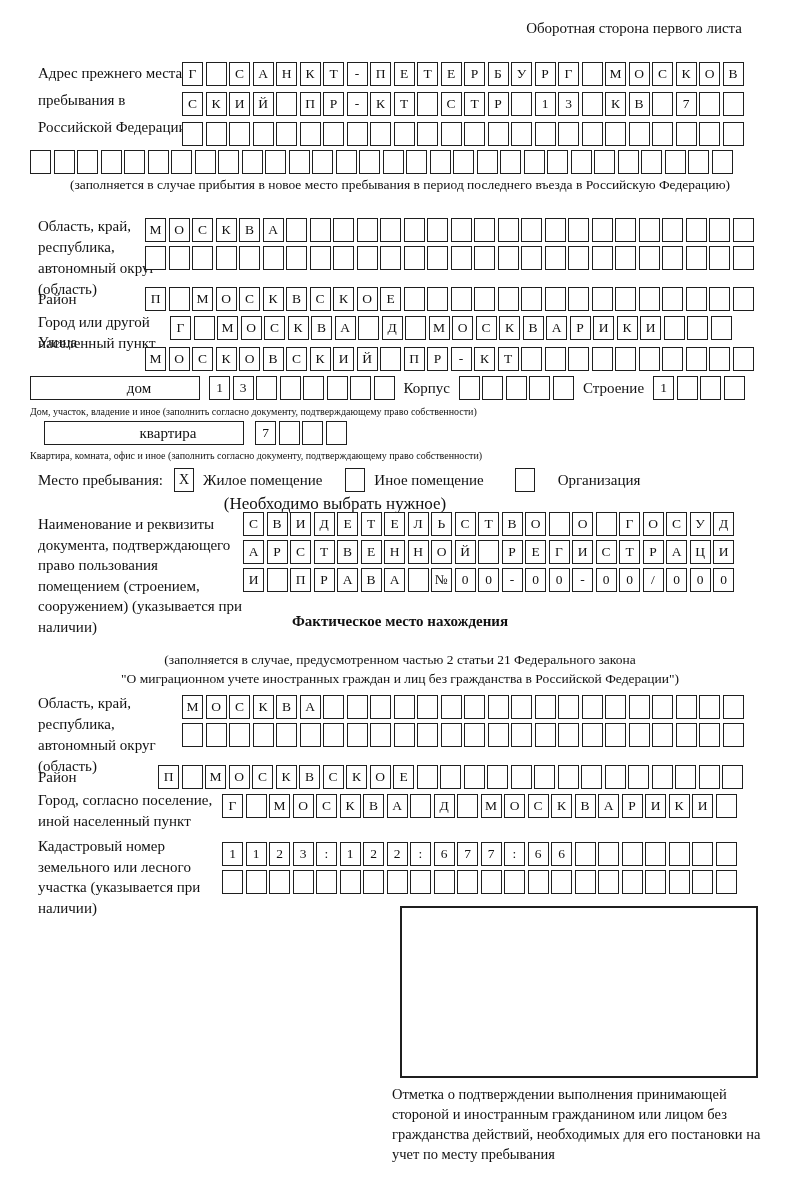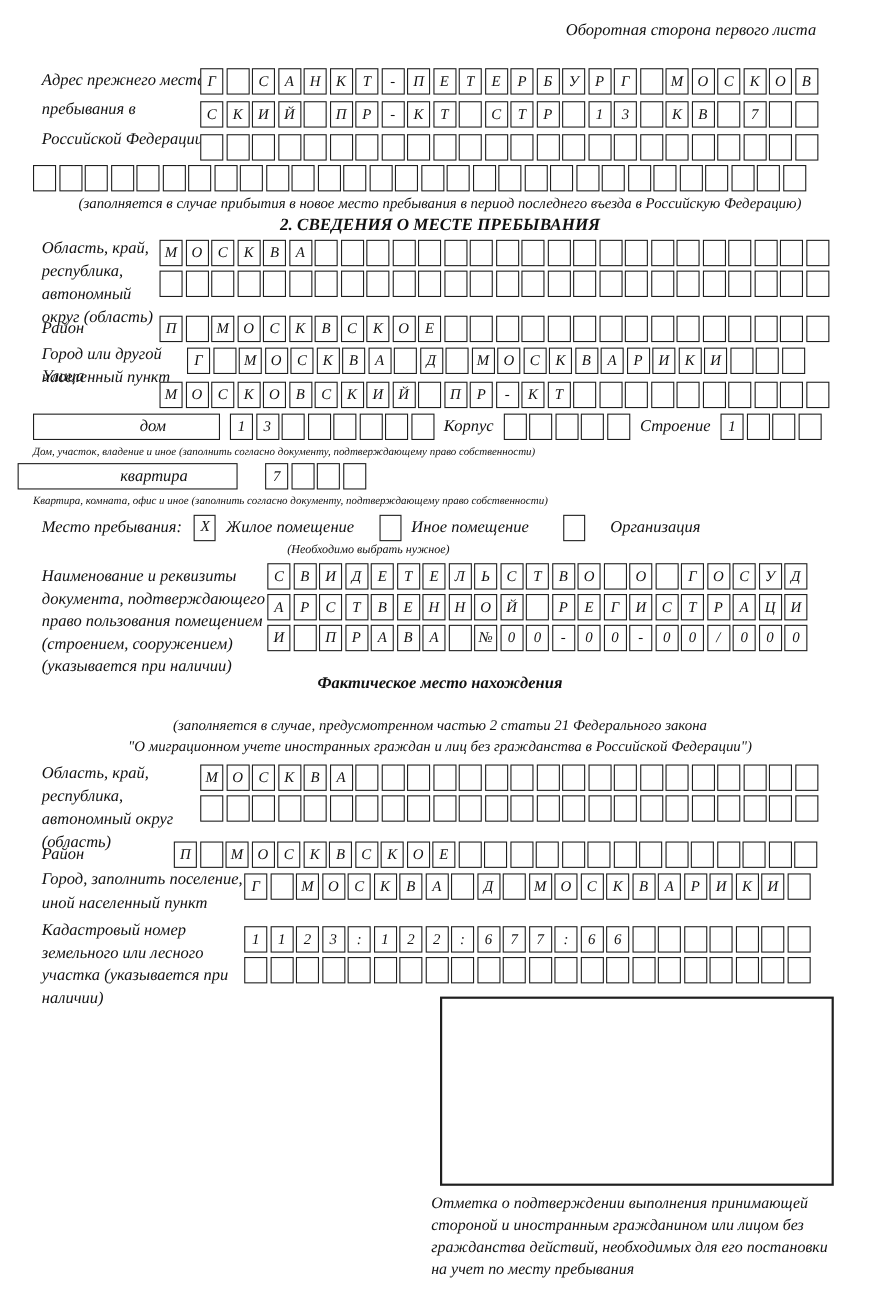--- a/index.html
+++ b/index.html
@@ -4,21 +4,21 @@
 <style>
   html,body{margin:0;padding:0;background:#ffffff;}
   #page{
     position:relative;
     width:800px;height:1180px;
     background:#ffffff;
     font-family:"Liberation Serif","DejaVu Serif",serif;
     color:#111;
     overflow:hidden;
   }
-  .abs{position:absolute;font-style:italic;}
+  .abs{position:absolute;}
   .lbl{font-size:15px;line-height:21px;color:#111;}
   .lbl-wide{line-height:27px;}
   .cellrow{display:flex;gap:2.5px;}
   .cell{
     box-sizing:border-box;
     width:21px;height:24px;
     border:1.6px solid #1f1f1f;
     background:#fff;
     display:flex;align-items:center;justify-content:center;
     font-size:13.5px;line-height:1;color:#111;
@@ -159,21 +159,20 @@
       <span class="cell"></span>
       <span class="cell"></span>
       <span class="cell"></span>
       <span class="cell"></span>
       <span class="cell"></span>
       <span class="cell"></span>
       <span class="cell"></span>
     </div>
   <div class="abs note" style="top:177px;">(заполняется в случае прибытия в новое место пребывания в период последнего въезда в Российскую Федерацию)</div>
 
-  <div class="abs sect-title" style="top:196px;">2. СВЕДЕНИЯ О МЕСТЕ ПРЕБЫВАНИЯ</div>
 
   <div class="abs lbl" style="left:38px;top:216px;width:118px;">Область, край, республика, автономный округ (область)</div>
   <div class="abs cellrow" style="left:145px;top:218px;">
       <span class="cell">М</span>
       <span class="cell">О</span>
       <span class="cell">С</span>
       <span class="cell">К</span>
       <span class="cell">В</span>
       <span class="cell">А</span>
       <span class="cell"></span>
@@ -337,41 +336,41 @@
     <div class="inline-lbl">Строение</div>
     <div class="cellrow">
         <span class="cell">1</span>
         <span class="cell"></span>
         <span class="cell"></span>
         <span class="cell"></span>
       </div>
   </div>
   <div class="abs caption" style="left:30px;top:406px;">Дом, участок, владение и иное (заполнить согласно документу, подтверждающему право собственности)</div>
 
-  <div class="abs hrow" style="left:16px;top:421px;gap:25px;align-items:center;">
+  <div class="abs hrow" style="left:44px;top:421px;gap:11px;align-items:center;">
     <div class="bigbox" style="width:200px;">квартира</div>
     <div class="cellrow">
         <span class="cell">7</span>
         <span class="cell"></span>
         <span class="cell"></span>
         <span class="cell"></span>
       </div>
   </div>
   <div class="abs hrow" style="left:38px;top:468px;gap:9px;">
     <div class="inline-lbl">Место пребывания:</div>
     <div class="chk" style="margin-left:2px;">X</div>
     <div class="inline-lbl">Жилое помещение</div>
     <div class="chk" style="margin-left:14px;"></div>
     <div class="inline-lbl">Иное помещение</div>
     <div class="chk" style="margin-left:22px;"></div>
     <div class="inline-lbl" style="margin-left:14px;">Организация</div>
   </div>
 
   <div class="abs caption" style="left:30px;top:450px;">Квартира, комната, офис и иное (заполнить согласно документу, подтверждающему право собственности)</div>
-  <div class="abs" style="left:170px;top:494px;width:330px;text-align:center;font-size:11px;">(Необходимо выбрать нужное)</div>
+  <div class="abs" style="left:170px;top:494px;width:330px;text-align:center;font-size:17px;">(Необходимо выбрать нужное)</div>
 
   <div class="abs lbl" style="left:38px;top:514px;width:205px;line-height:20.5px;">Наименование и реквизиты документа, подтверждающего право пользования помещением (строением, сооружением) (указывается при наличии)</div>
   <div class="abs cellrow" style="left:243px;top:512px;">
       <span class="cell">С</span>
       <span class="cell">В</span>
       <span class="cell">И</span>
       <span class="cell">Д</span>
       <span class="cell">Е</span>
       <span class="cell">Т</span>
       <span class="cell">Е</span>
@@ -517,21 +516,21 @@
       <span class="cell"></span>
       <span class="cell"></span>
       <span class="cell"></span>
       <span class="cell"></span>
       <span class="cell"></span>
       <span class="cell"></span>
       <span class="cell"></span>
       <span class="cell"></span>
     </div>
 
-  <div class="abs lbl" style="left:38px;top:790px;width:190px;">Город, заполнить поселение, иной населенный пункт</div>
+  <div class="abs lbl" style="left:38px;top:790px;width:190px;">Город, согласно поселение, иной населенный пункт</div>
   <div class="abs cellrow" style="left:222px;top:794px;">
       <span class="cell">Г</span>
       <span class="cell"></span>
       <span class="cell">М</span>
       <span class="cell">О</span>
       <span class="cell">С</span>
       <span class="cell">К</span>
       <span class="cell">В</span>
       <span class="cell">А</span>
       <span class="cell"></span>

